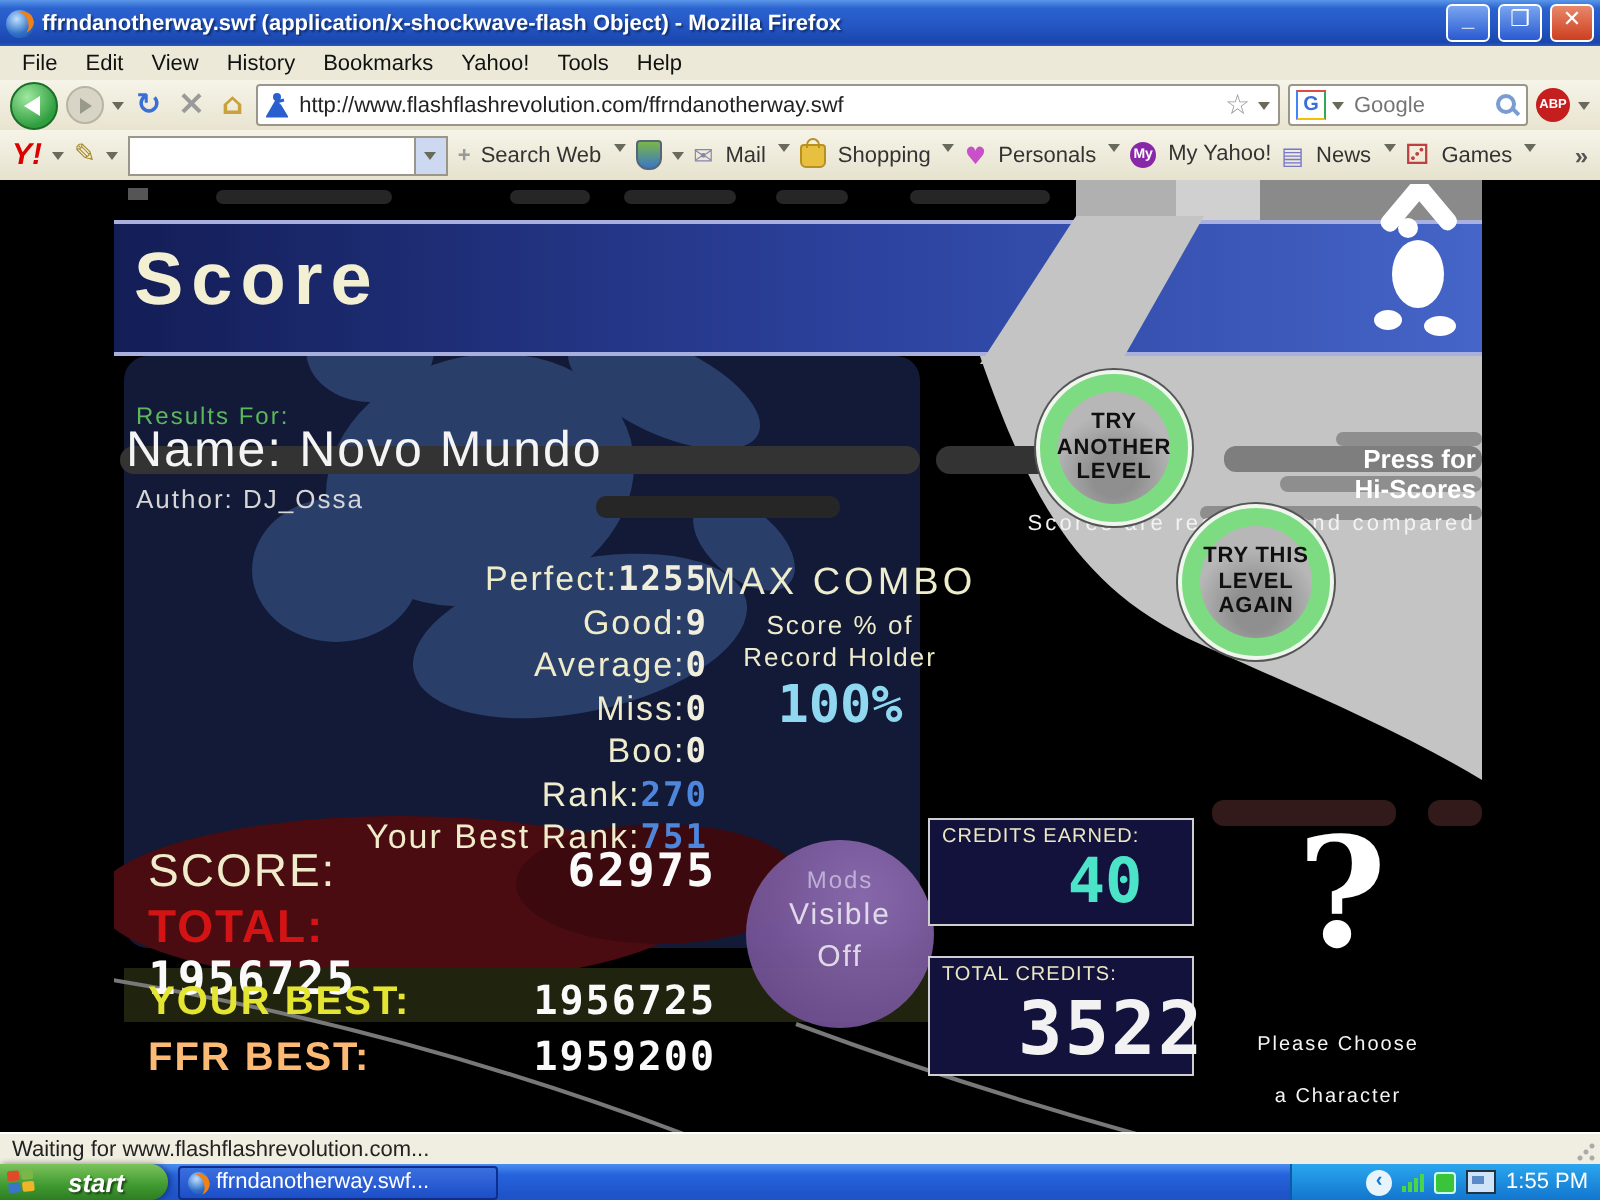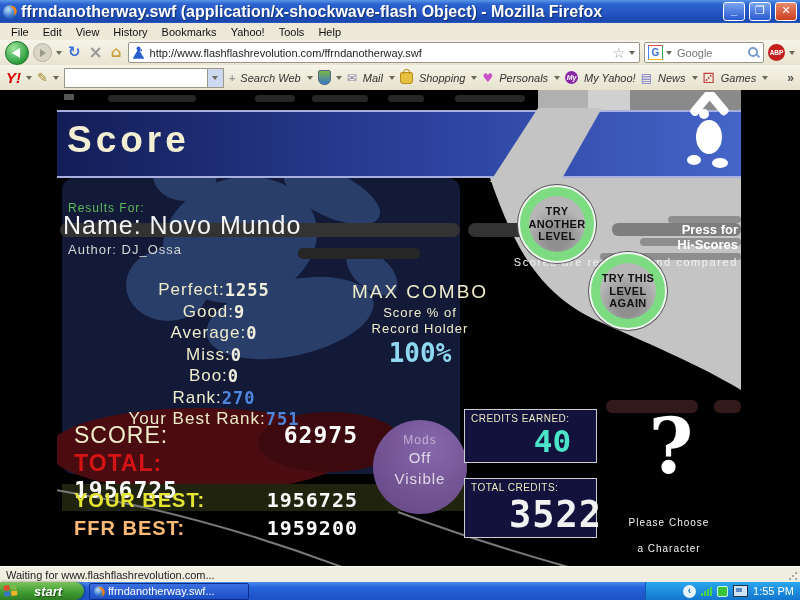--- a/index.html
+++ b/index.html
@@ -7,21 +7,21 @@
           font-family:"Liberation Sans","DejaVu Sans",sans-serif;background:#000;}
 
   
   .titlebar{position:absolute;top:0;left:0;right:0;height:23px;
     background:linear-gradient(180deg,#5a96e8 0%,#2b63cf 18%,#2456c4 55%,#1a46ad 92%,#2a5ac0 100%);
     display:flex;align-items:center;padding:0 3px;gap:4px;}
   .ff-icon{width:14px;height:14px;border-radius:50%;position:relative;flex:0 0 auto;
     background:radial-gradient(circle at 38% 32%,#bfe0ff,#2f6fc8 58%,#1c4f9a);}
   .ff-icon::after{content:"";position:absolute;right:0;top:1px;width:10px;height:11px;
     border-right:3px solid #f08018;border-radius:50%;transform:rotate(-20deg);}
-  .tb-title{color:#fff;font-weight:bold;font-size:16px;text-shadow:1px 1px 1px #12306e;
+  .tb-title{color:#fff;font-weight:bold;font-size:11px;text-shadow:1px 1px 1px #12306e;
     flex:1;white-space:nowrap;overflow:hidden;}
   .tb-btn{width:20px;height:17px;border:1px solid #fff;border-radius:3px;color:#fff;
     font-size:11px;line-height:14px;text-align:center;font-weight:bold;flex:0 0 auto;}
   .tb-min,.tb-max{background:linear-gradient(180deg,#79a5f0,#2a5ad0);}
   .tb-close{background:linear-gradient(180deg,#e8886a,#cc3f1f);}
 
   
   .menubar{position:absolute;top:23px;left:0;right:0;height:17px;background:#ece9d8;
     border-bottom:1px solid #d8d4c0;display:flex;align-items:center;font-size:11px;color:#111;padding-left:4px;}
   .menu-item{padding:2px 7px;}
@@ -60,21 +60,21 @@
     font-size:6.5px;line-height:17px;text-align:center;flex:0 0 auto;letter-spacing:0;}
   .yahoobar{position:absolute;top:65px;left:0;right:0;height:25px;
     background:linear-gradient(180deg,#f6f4e8,#e6e2ce);display:flex;align-items:center;
     padding:0 6px;gap:5px;font-size:11px;color:#333;}
   .y-logo{color:#d00;font-weight:bold;font-style:italic;font-size:15px;flex:0 0 auto;}
   .y-pencil{color:#a88828;font-size:13px;flex:0 0 auto;font-family:"DejaVu Sans",sans-serif;}
   .y-input-wrap{width:158px;height:18px;background:#fff;border:1px solid #9a978a;display:flex;flex:0 0 auto;}
   .y-input{flex:1;border:none;outline:none;min-width:0;font-size:11px;background:transparent;}
   .y-dd{width:15px;background:#cdd9f0;border-left:1px solid #9a978a;display:flex;align-items:center;justify-content:center;}
   .y-sep{color:#999;font-weight:bold;flex:0 0 auto;}
-  .y-item{display:flex;align-items:center;gap:6px;flex:0 0 auto;font-style:italic;}
+  .y-item{display:flex;gap:6px;flex:0 0 auto;}
   .yg{font-family:"DejaVu Sans",sans-serif;font-size:12px;line-height:12px;}
   .yg-mail{color:#8888aa;}
   .yg-hearts{color:#c850c8;}
   .yg-news{color:#7878c8;}
   .yg-die{color:#c04040;font-size:14px;}
   .y-bag{width:11px;height:10px;background:#e8c040;border:1px solid #b89020;border-radius:2px 2px 3px 3px;position:relative;}
   .y-bag::before{content:"";position:absolute;left:2px;top:-4px;width:5px;height:4px;
     border:1px solid #b89020;border-bottom:none;border-radius:4px 4px 0 0;}
   .y-shield{width:11px;height:13px;background:linear-gradient(180deg,#7ab648,#3a76c8);border-radius:2px 2px 6px 6px;border:1px solid #567;}
   .y-my{width:13px;height:13px;border-radius:50%;background:#8828a8;color:#fff;font-size:7px;
@@ -90,21 +90,21 @@
   .score-title{position:absolute;left:10px;top:7px;font-size:37px;color:#f2efd2;letter-spacing:4px;font-weight:bold;}
   .press{position:absolute;right:62px;top:132px;text-align:right;color:#fff;font-weight:bold;
     font-size:13px;line-height:15px;z-index:5;}
   .subtitle{position:absolute;right:62px;top:166px;color:#f2f2f2;font-size:11px;letter-spacing:1.6px;z-index:5;}
   .ffr-logo{position:absolute;left:678px;top:2px;z-index:5;}
   .fx-txt{position:absolute;z-index:4;}
   .results-for{left:68px;top:111px;color:#5cb85c;font-size:12px;letter-spacing:1px;}
   .name{left:63px;top:121px;color:#f4f4f4;font-size:25px;letter-spacing:1px;}
   .author{left:68px;top:152px;color:#d6d6d6;font-size:13px;letter-spacing:1px;}
   .stats{left:74px;top:190px;width:280px;}
-  .srow{display:flex;justify-content:center;height:21.5px;font-size:17px;color:#efeccb;letter-spacing:1px;}
+  .srow{display:flex;justify-content:flex-end;height:21.5px;font-size:17px;color:#efeccb;letter-spacing:1px;}
   .num{font-family:"DejaVu Sans Mono",monospace;font-weight:bold;}
   .srow .v{color:#f0eedc;}
   .srow.rank .v{color:#4e86dc;}
   .combo{left:330px;top:191px;width:180px;text-align:center;color:#efeccb;}
   .combo-title{font-size:19px;letter-spacing:2px;}
   .combo-value{font-size:44px;line-height:50px;color:#f2a8bc;letter-spacing:3px;}
   .combo-pct{font-size:13px;letter-spacing:1px;line-height:16px;margin-top:2px;}
   .combo-pctv{font-size:26px;line-height:28px;color:#8fd8f0;margin-top:2px;}
   .bigrow{left:74px;width:284px;display:flex;justify-content:space-between;align-items:baseline;}
   .bigrow .v{color:#fafafa;}
@@ -425,22 +425,22 @@
       <span class="inner"></span>
       <span class="lbl">TRY ANOTHER LEVEL</span>
     </div>
     <div class="circle-btn" id="btn-this">
       <span class="inner"></span>
       <span class="lbl">TRY THIS LEVEL AGAIN</span>
     </div>
 
     <div class="mods">
       <div class="mods-title">Mods</div>
+      <div class="mods-opt">Visible</div>
       <div class="mods-opt">Off</div>
-      <div class="mods-opt">Visible</div>
     </div>
 
     <div class="cbox" id="cbox1">
       <div class="clbl">CREDITS EARNED:</div>
       <div class="cval num">40</div>
     </div>
     <div class="cbox" id="cbox2">
       <div class="clbl">TOTAL CREDITS:</div>
       <div class="cval num">3522</div>
     </div>

